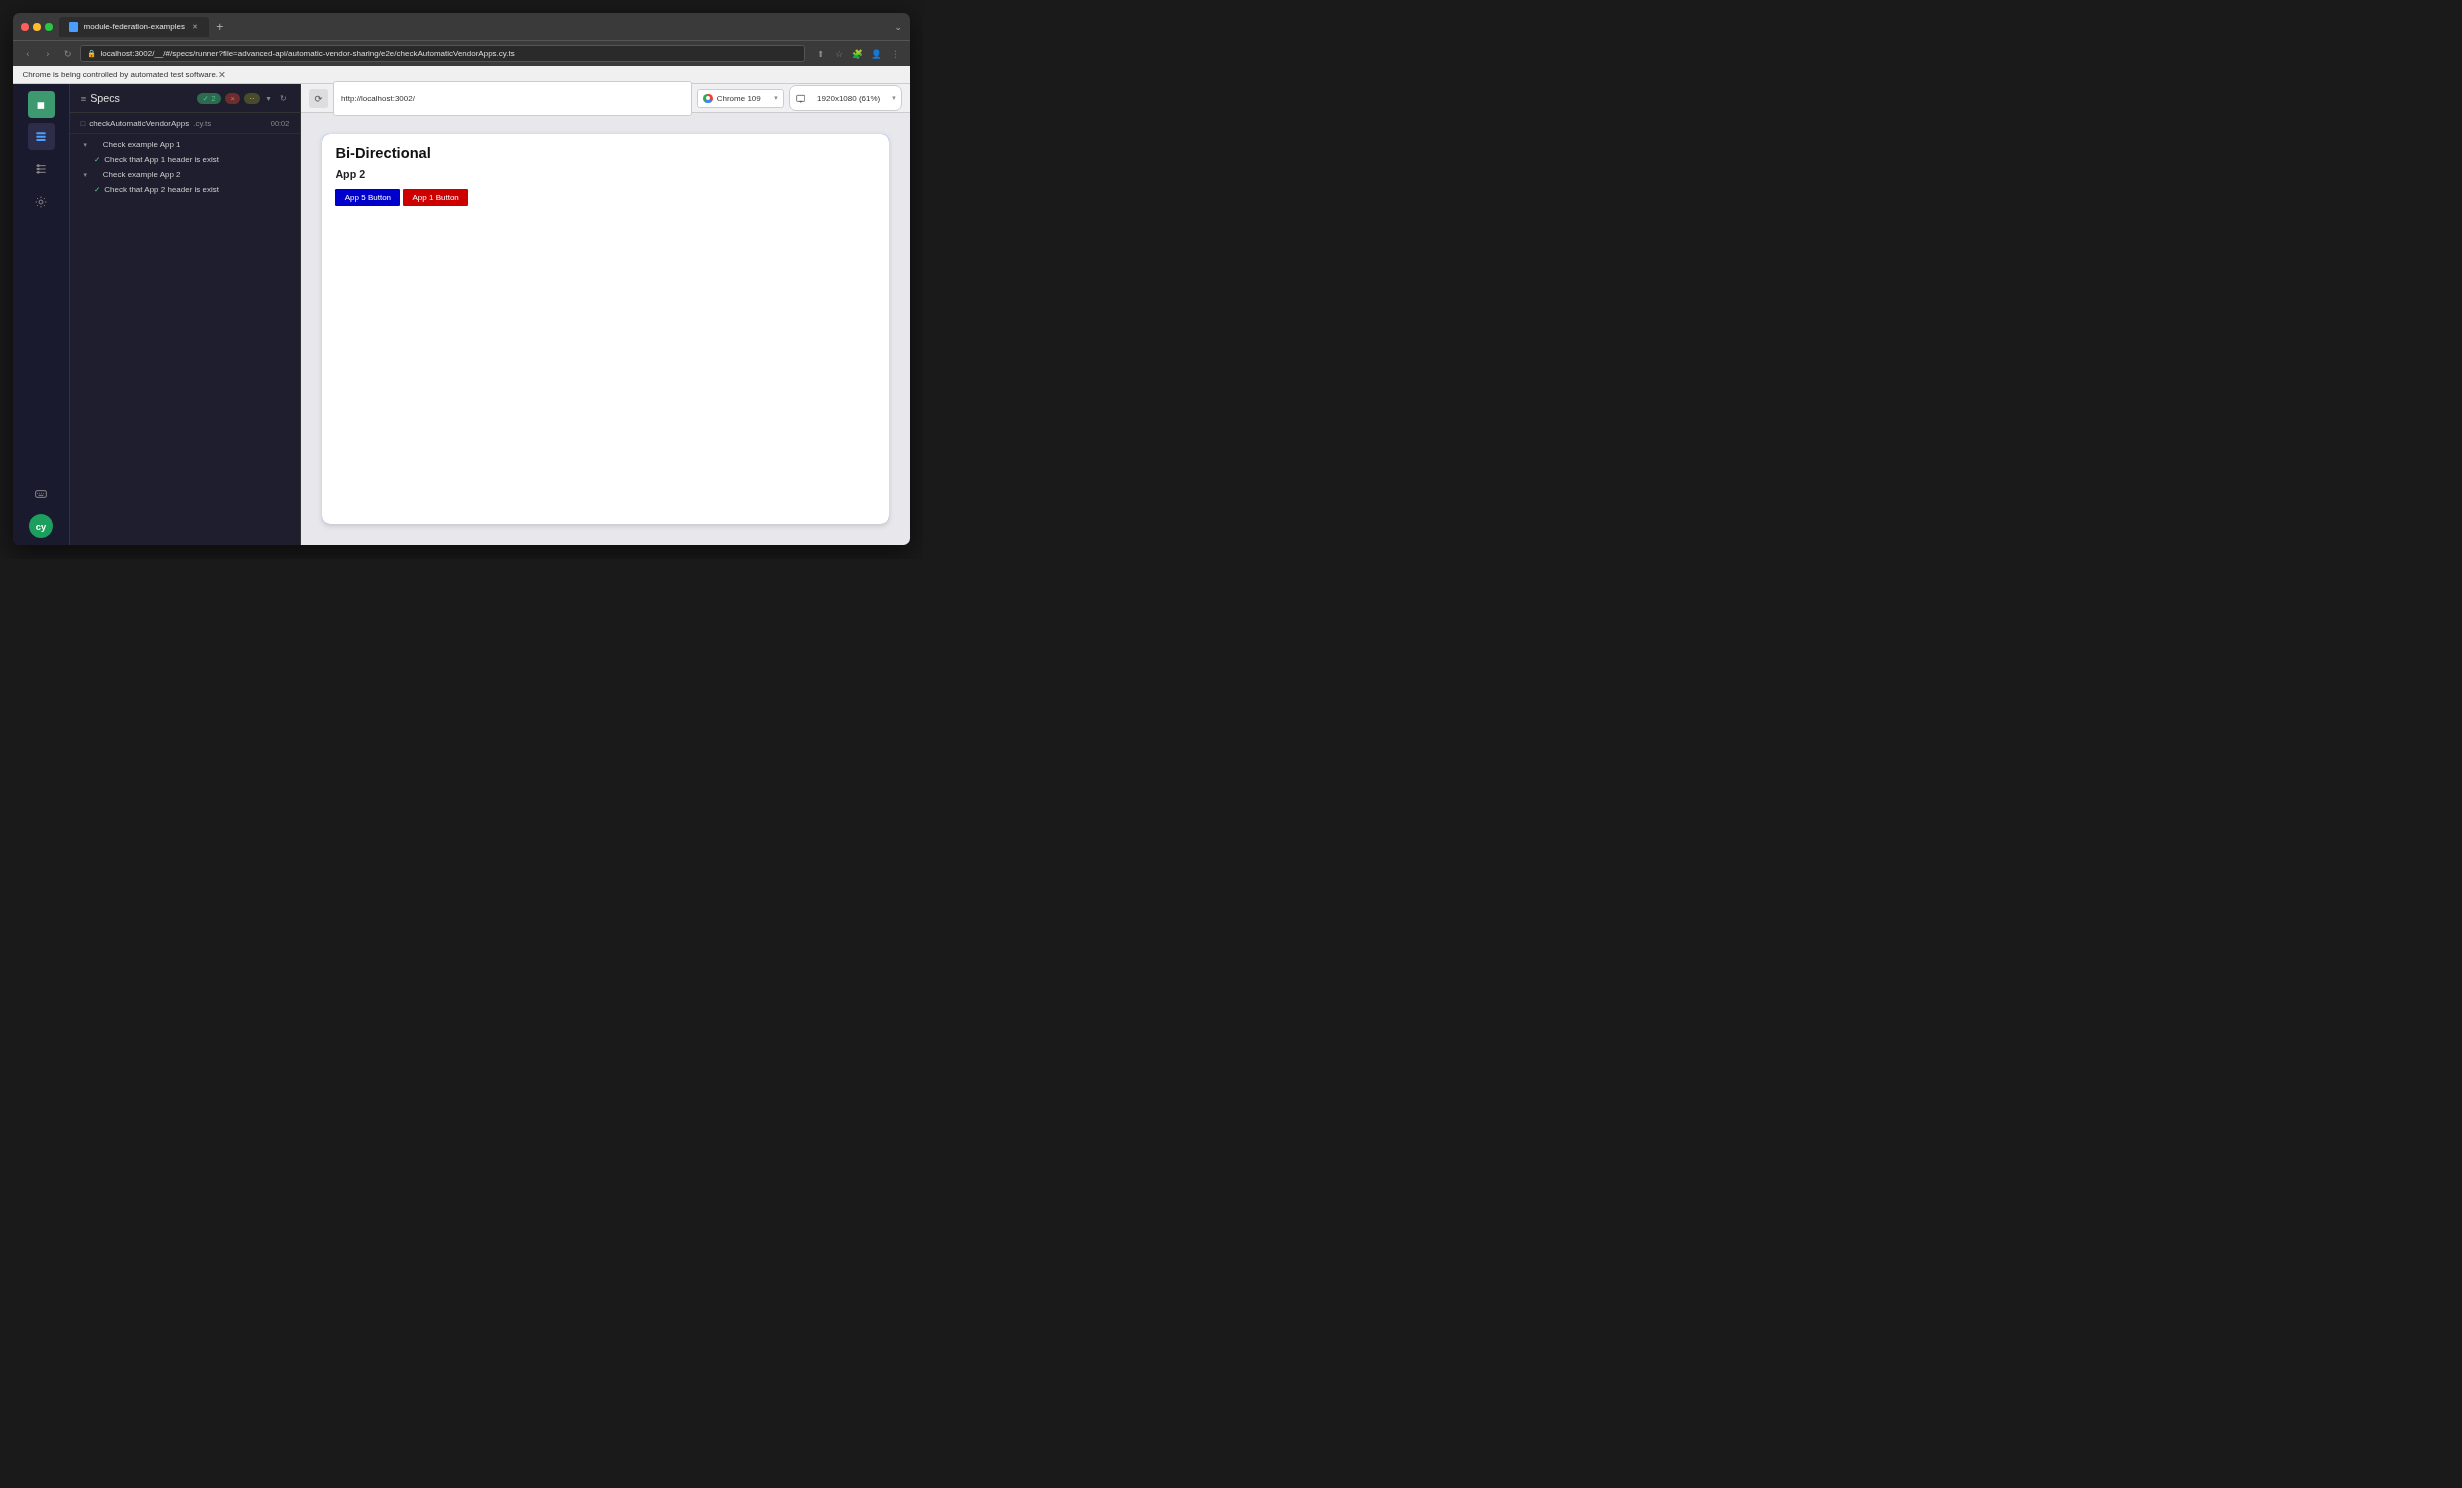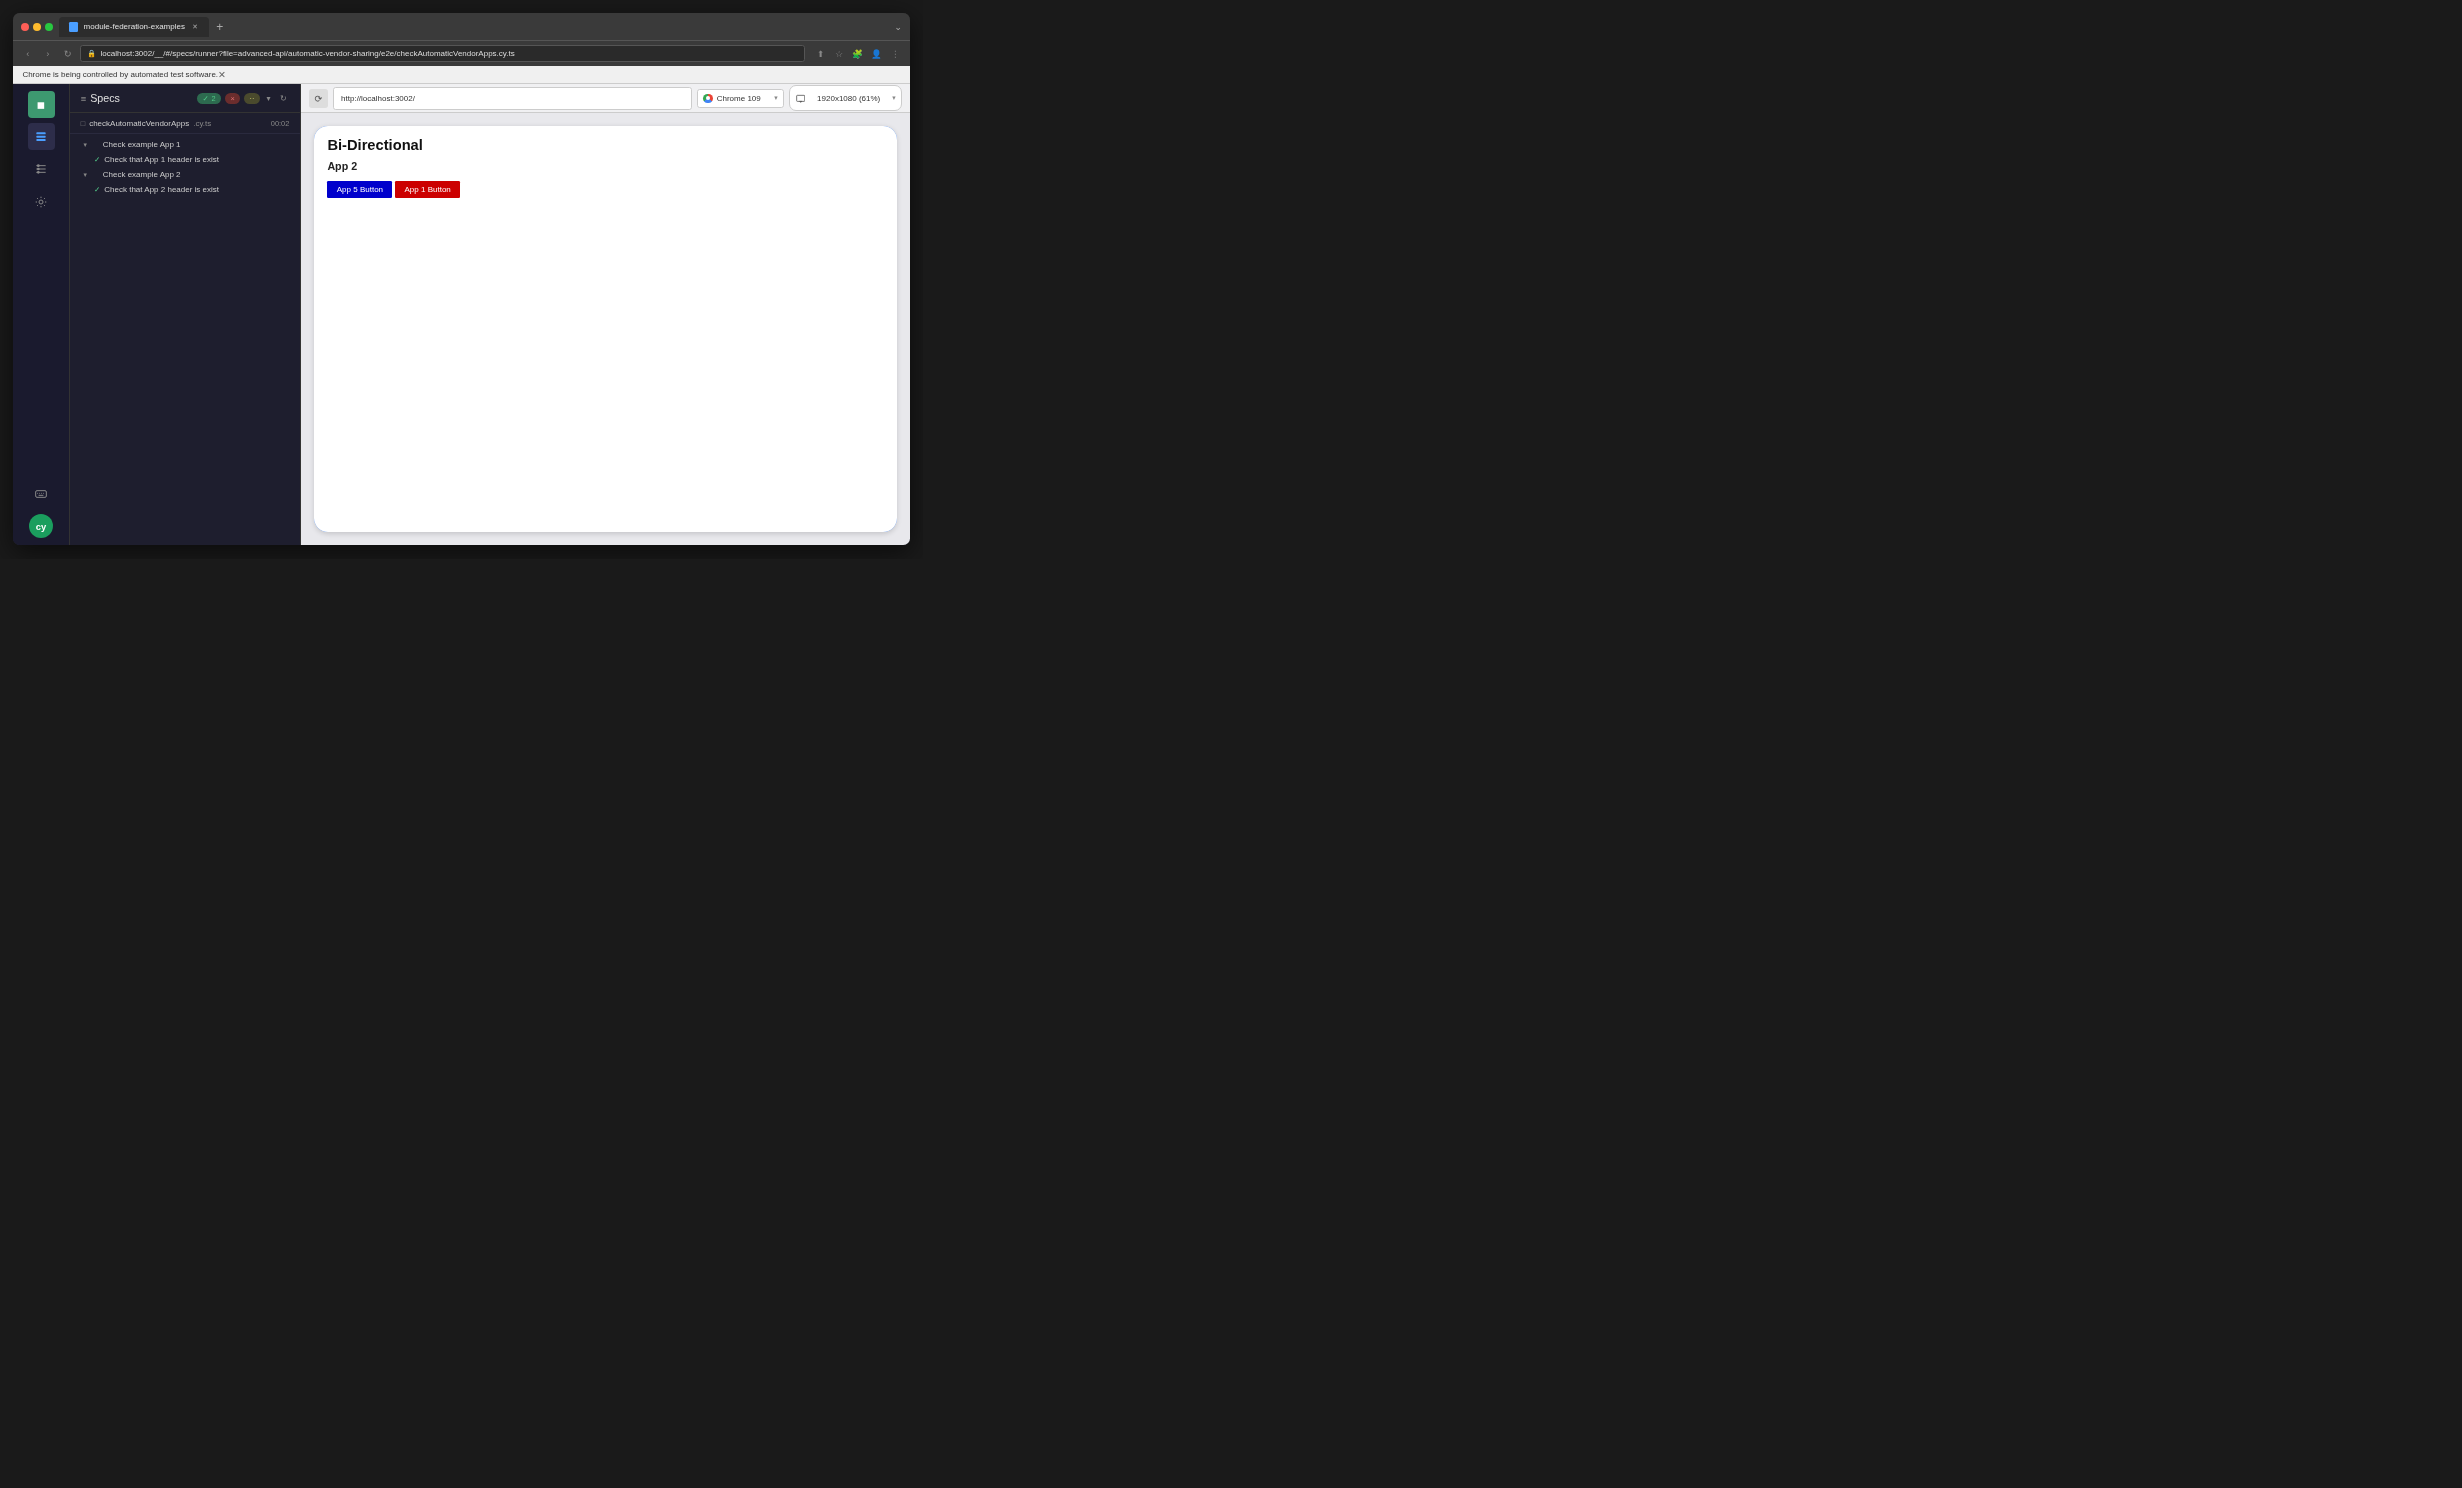--- a/index.html
+++ b/index.html
@@ -409,21 +409,21 @@
       color: #555;
       font-size: 9.4px;
       cursor: pointer;
     }
 
     .preview-url-bar {
       flex: 1;
       background: white;
       border: 0.7px solid #ccc;
       border-radius: 2.7px;
-      height: 23px;
+      height: 35px;
       display: flex;
       align-items: center;
       padding: 0 6.7px;
       font-size: 8px;
       color: #333;
     }
 
     .browser-selector {
       background: white;
       border: 0.7px solid #ccc;
@@ -470,22 +470,22 @@
       gap: 12px;
       font-size: 8px;
       color: #333;
       cursor: pointer;
       min-width: 100px;
     }
 
     .preview-frame {
       flex: 1;
       background: #3b82f6;
-      margin: 13px;
-      border-radius: 14px;
+      margin: 21px;
+      border-radius: 8px;
       overflow: hidden;
       box-shadow: 0 1.3px 5.4px rgba(0,0,0,0.15);
     }
 
     .app-content {
       padding: 10.7px 13.4px;
       background: white;
       height: 100%;
     }
 

